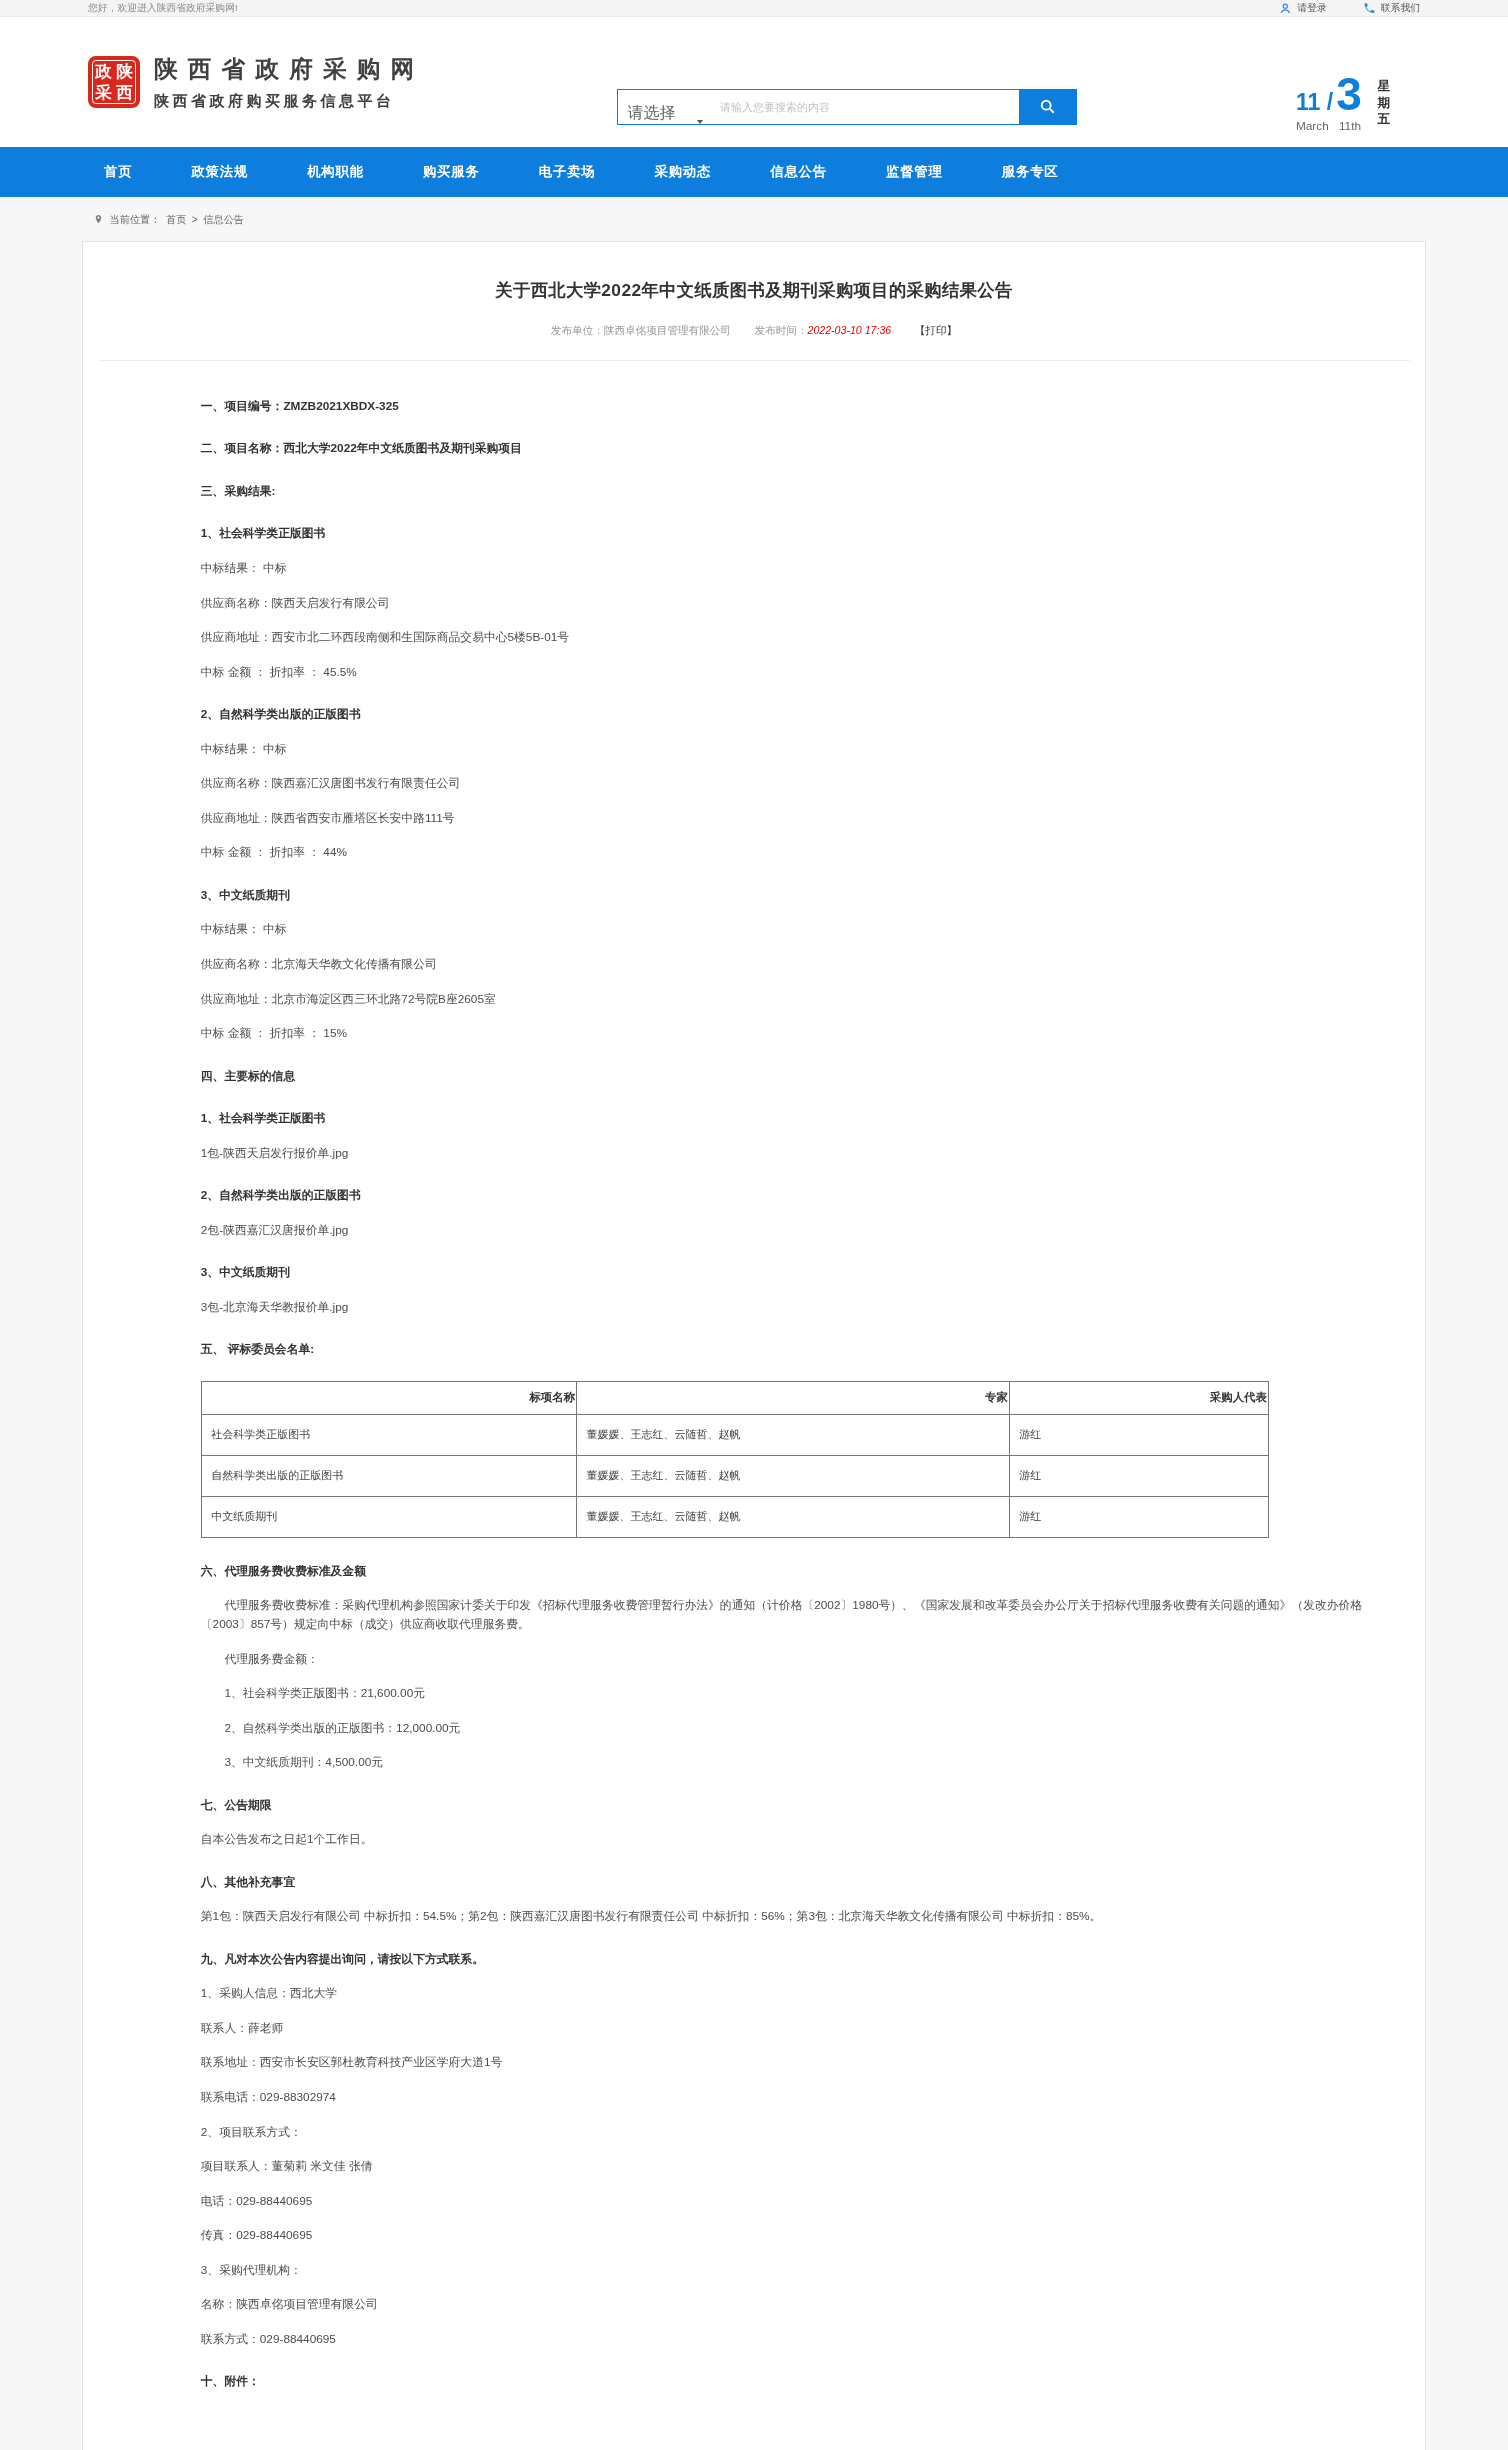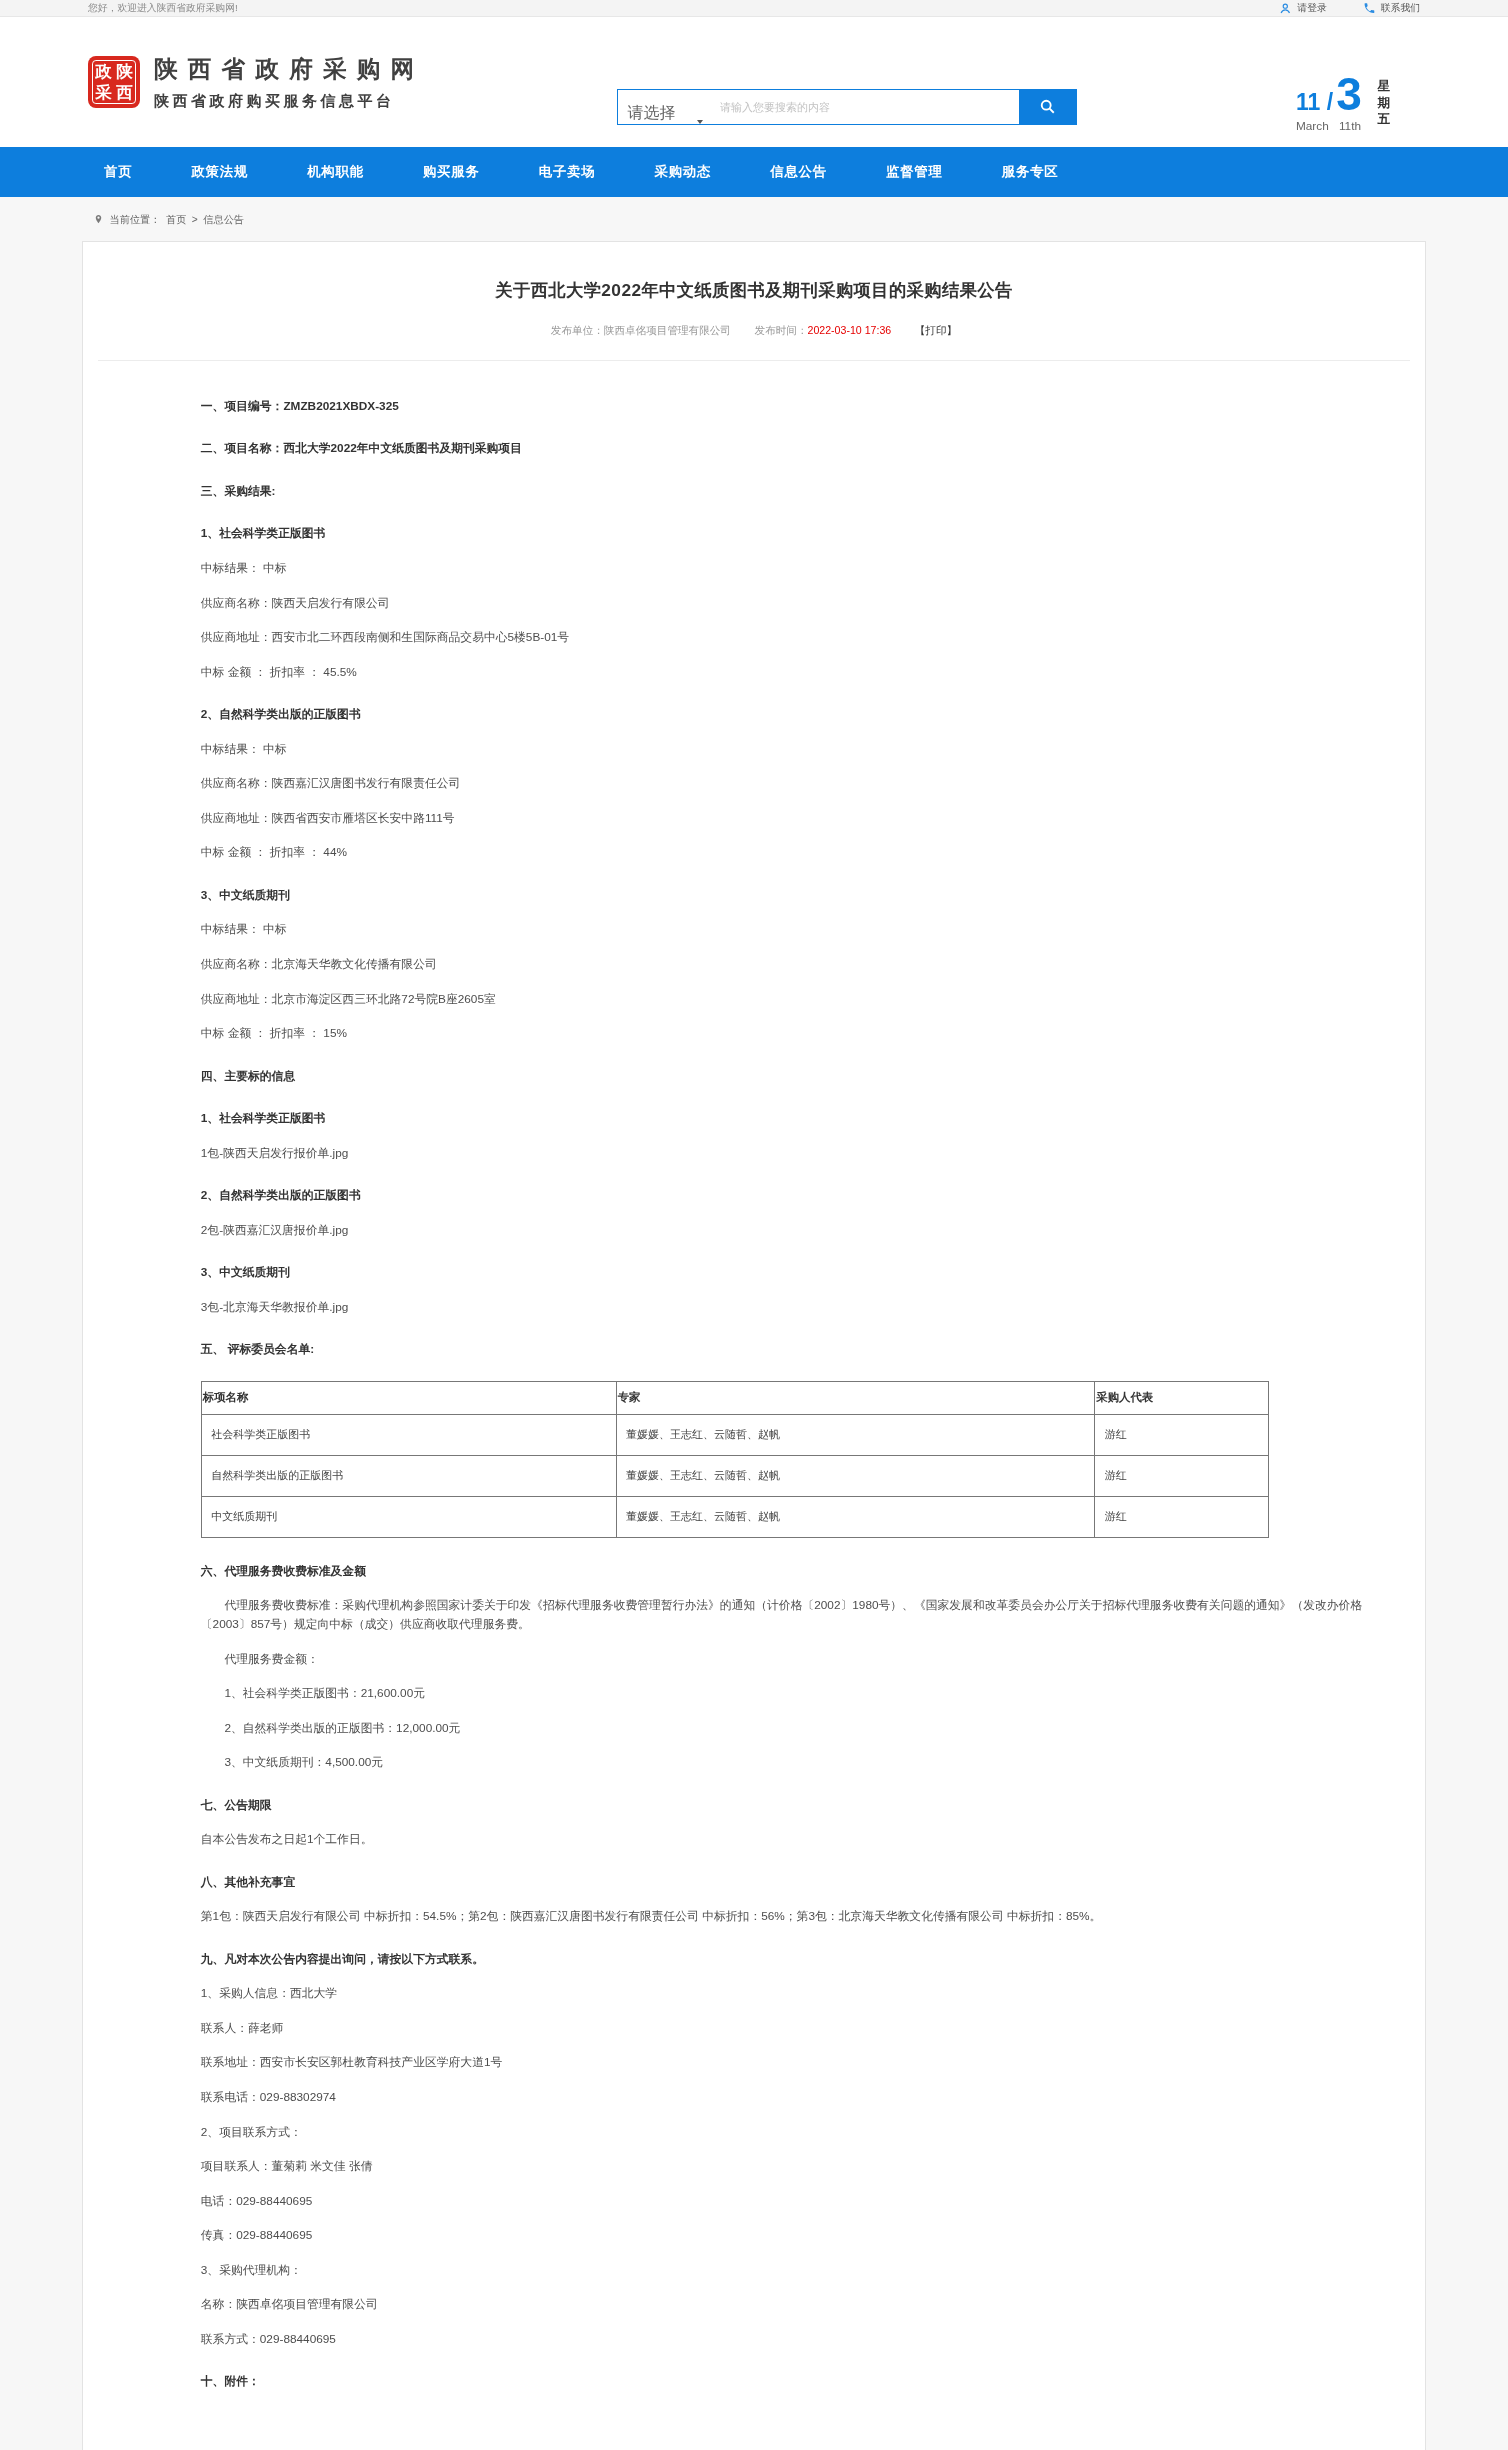--- a/index.html
+++ b/index.html
@@ -41,29 +41,29 @@
   .nav-item{color:#fff;font-size:13.4px;font-weight:bold;letter-spacing:0.8px;cursor:pointer;white-space:nowrap;}
 
   
   .breadcrumb{display:flex;align-items:center;gap:5.5px;padding:15.7px 0 11px 93px;font-size:10.2px;color:#666;}
   .breadcrumb .lnk{cursor:pointer;}
 
   
   .card{margin:3.1px 82px 47px;background:#fff;border:0.8px solid #e3e3e3;padding:36px 11.8px 50px;}
   .article-title{text-align:center;font-size:17.3px;font-weight:bold;color:#333;letter-spacing:0.4px;}
   .article-meta{display:flex;justify-content:center;gap:23.6px;margin-top:22px;font-size:10.6px;color:#999;}
-  .article-meta .red{color:var(--time_red);}
+  .article-meta .red{color:var(--time_red);font-style:italic;}
   .article-meta .print{color:#333;cursor:pointer;}
   .article-hr{border-bottom:0.8px solid #ececec;margin:22px 3.1px 0;}
   .article-body{padding:12.6px 9.4px 0 106px;font-size:11.8px;color:#4d4d4d;}
   .block{margin:15.7px 0;line-height:1.6;}
   .block.h{font-weight:bold;color:#333;margin-top:23.6px;}
   .block.pi{text-indent:2em;}
   table.committee{border-collapse:collapse;width:1068px;margin:22px 0;border:1.6px solid #555;}
-  table.committee th{border:0.8px solid #777;height:33px;font-size:11.4px;font-weight:bold;color:#333;text-align:left;}
+  table.committee th{border:0.8px solid #777;height:33px;font-size:11.4px;font-weight:bold;color:#333;text-align:right;padding-left:40px;}
   table.committee td{border:0.8px solid #777;height:41px;font-size:11px;color:#444;padding-left:9.4px;font-weight:normal;}
 </style>
 </head>
 <body>
 
 <div class="topbar">
   <span>您好，欢迎进入陕西省政府采购网!</span>
   <div class="topbar-right">
     <span class="top-link">
       <svg width="12.6" height="12.6" viewBox="0 0 24 24" fill="none" stroke="#2a8ce2" stroke-width="2.2">

